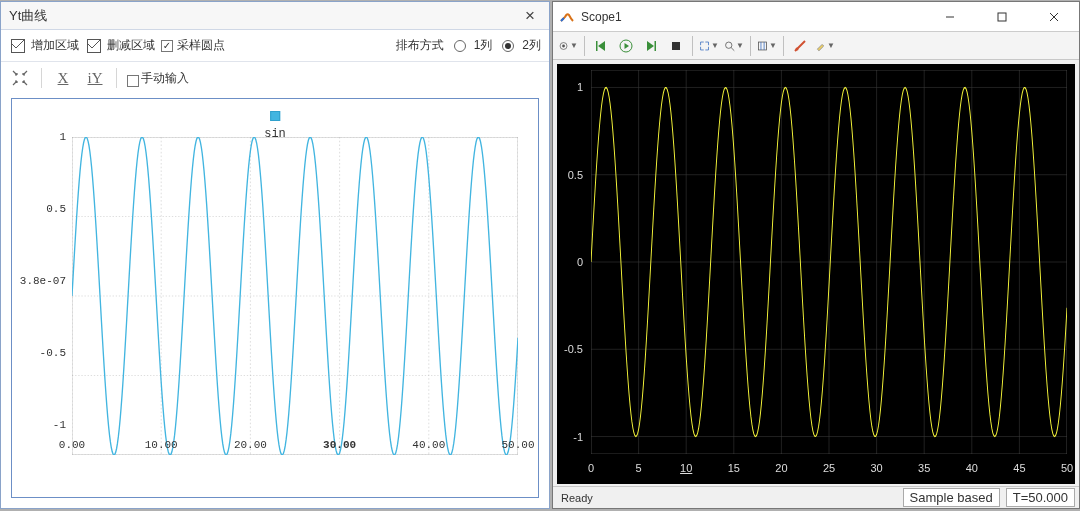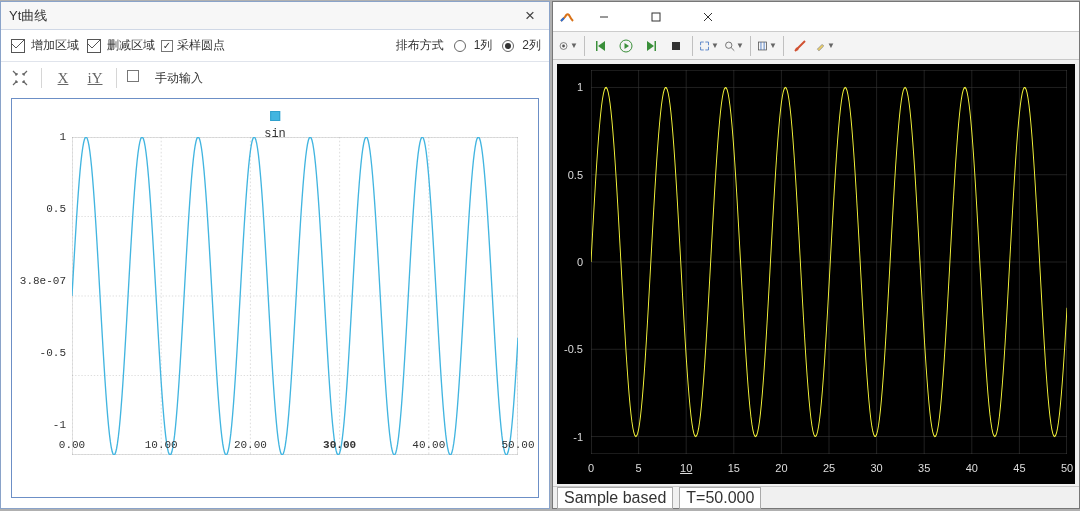--- a/index.html
+++ b/index.html
@@ -179,21 +179,21 @@
     display: flex; align-items: center;
     padding: 0 4px;
     font-size: 11px; color: #333;
     border-top: 1px solid #c8c8c8;
     gap: 6px;
   }
   .rw-status .st-left { flex: 1; padding-left: 4px; }
   .rw-status .box {
     border: 1px solid #aaa; background: #fff;
     padding: 1px 6px;
-    font-size: 16px;
+    font-size: 13px;
   }
 </style>
 </head>
 <body>
 
 <div class="left-win">
   <div class="lw-title">
     <span class="t">Yt曲线</span>
     <span class="lw-close">×</span>
   </div>
@@ -226,21 +226,21 @@
   <div class="lw-tools2">
     <span class="tb-ic">
       <svg width="18" height="18" viewBox="0 0 18 18">
           <path d="M2 2l4 4M16 2l-4 4M2 16l4-4M16 16l-4-4M6 6h-2M6 6v-2M12 6h2M12 6v-2M6 12h-2M6 12v2M12 12h2M12 12v2" stroke="#666" fill="none" stroke-width="1.2"></path>
         </svg>
     </span>
     <span class="sep"></span>
     <span class="tb-ic xy">X</span>
     <span class="tb-ic xy">iY</span>
     <span class="sep"></span>
-    <span class="btn" style="display:flex;align-items:flex-start;gap:16px">
+    <span class="btn" style="display:flex;align-items:flex-end;gap:2px">
       <span class="lw-chk"></span>
       <span>手动输入</span>
     </span>
   </div>
   <div class="lw-chart">
     <div class="lw-legend">
       <span class="sw"></span>
       <span>sin</span>
     </div>
     <div class="lw-plot">
@@ -285,20 +285,21 @@
 </div>
 
 <div class="right-win">
   <div class="rw-title">
     <span class="matlab-ic">
       <svg viewBox="0 0 16 16">
           <path d="M2 12 L6 8 Q8 4 10 6 Q12 10 14 12" fill="none" stroke="#d97218" stroke-width="2"></path>
           <path d="M2 12 L5 9" stroke="#2a6fd6" stroke-width="2"></path>
         </svg>
     </span>
+    <span class="t">Scope1</span>
     <span class="win-btn">
       <svg width="10" height="10">
           <path d="M1 5h8" stroke="#333"></path>
         </svg>
     </span>
     <span class="win-btn">
       <svg width="10" height="10">
           <rect x="1" y="1" width="8" height="8" fill="none" stroke="#333"></rect>
         </svg>
     </span>
@@ -414,16 +415,17 @@
       </div>
     <div class="rw-yticks" id="ryt">
         <span style="top: 95.4545%;">-1</span>
         <span style="top: 72.7273%;">-0.5</span>
         <span style="top: 50%;">0</span>
         <span style="top: 27.2727%;">0.5</span>
         <span style="top: 4.54545%;">1</span>
       </div>
   </div>
   <div class="rw-status">
+    <span class="st-left">Ready</span>
     <span class="box">Sample based</span>
     <span class="box">T=50.000</span>
   </div>
 </div>
 
 </body></html>

